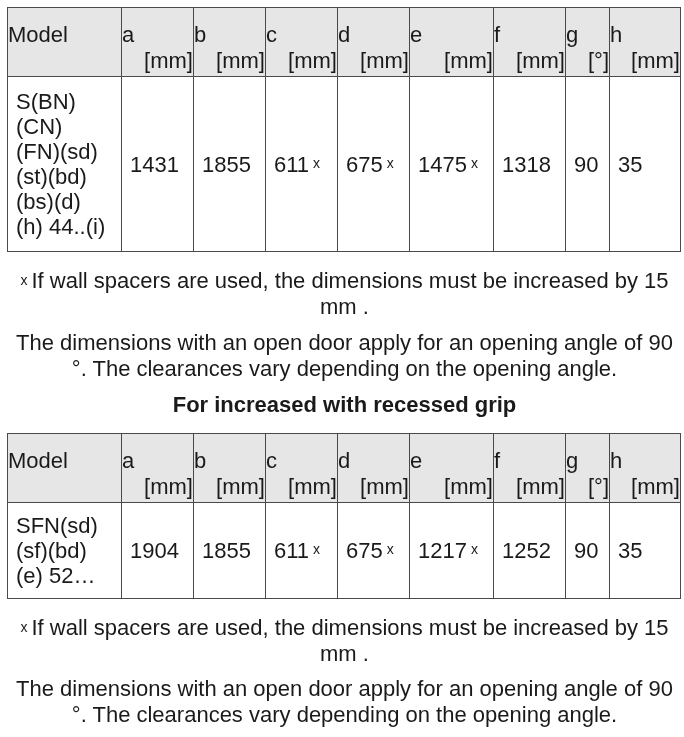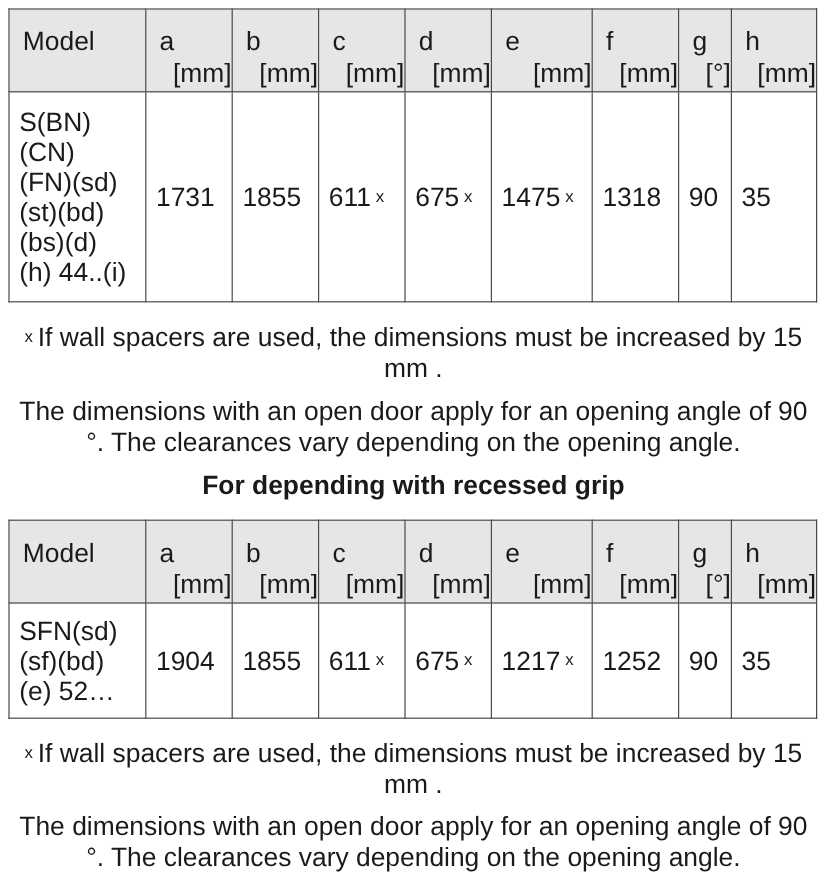--- a/index.html
+++ b/index.html
@@ -19,21 +19,21 @@
   table.dims td, table.dims th {
     border:1px solid #4a4a4a;
     padding:0;
     font-weight:normal;
     text-align:left;
     vertical-align:top;
     font-size:22px;
     line-height:25px;
   }
   table.dims thead th { background:#e6e6e6; height:69px; padding-top:14px; box-sizing:border-box; }
-  .hlabel { display:block; padding-left:11px; }
+  .hlabel { display:block; padding-left:0; }
   .hunit { display:block; padding-left:14px; margin-top:1px;text-align:right; }
   .hunit.g { padding-left:12px; }
   table.dims tbody td { vertical-align:middle; padding-left:8px;margin-top:36px; }
   td.model { line-height:24.5px; padding-top:3px; padding-bottom:3px; }
   .sup { font-size:14px; vertical-align:top; position:relative; top:-1px; margin-left:4px; }
   #t1 { top:7px; }
   #t1 tbody tr { height:175px; }
   #t2 { top:433px; }
   #t2 tbody tr { height:96px; }
   .para {
@@ -100,35 +100,35 @@
   <tbody>
     <tr>
       <td class="model">
         <div>S(BN)</div>
         <div>(CN)</div>
         <div>(FN)(sd)</div>
         <div>(st)(bd)</div>
         <div>(bs)(d)</div>
         <div>(h) 44..(i)</div>
       </td>
-      <td>1731</td>
+      <td>1431</td>
       <td>1855</td>
       <td><span>611</span><span class="sup">x</span></td>
       <td><span>675</span><span class="sup">x</span></td>
       <td><span>1475</span><span class="sup">x</span></td>
       <td>1318</td>
       <td>90</td>
       <td>35</td>
     </tr>
   </tbody>
 </table>
 
 <p class="para" style="top:268px;"><span class="fnx">x</span><span>If wall spacers are used, the dimensions must be increased by 15 mm .</span></p>
 <p class="para" style="top:330px;">The dimensions with an open door apply for an opening angle of 90 °. The clearances vary depending on the opening angle.</p>
-<p class="para heading" style="top:392px;">For depending with recessed grip</p>
+<p class="para heading" style="top:392px;">For increased with recessed grip</p>
 
 <table class="dims" id="t2">
   <colgroup>
     <col style="width:114px">
       <col style="width:72px">
       <col style="width:72px">
       <col style="width:72px">
     <col style="width:72px">
       <col style="width:84px">
       <col style="width:72px">

